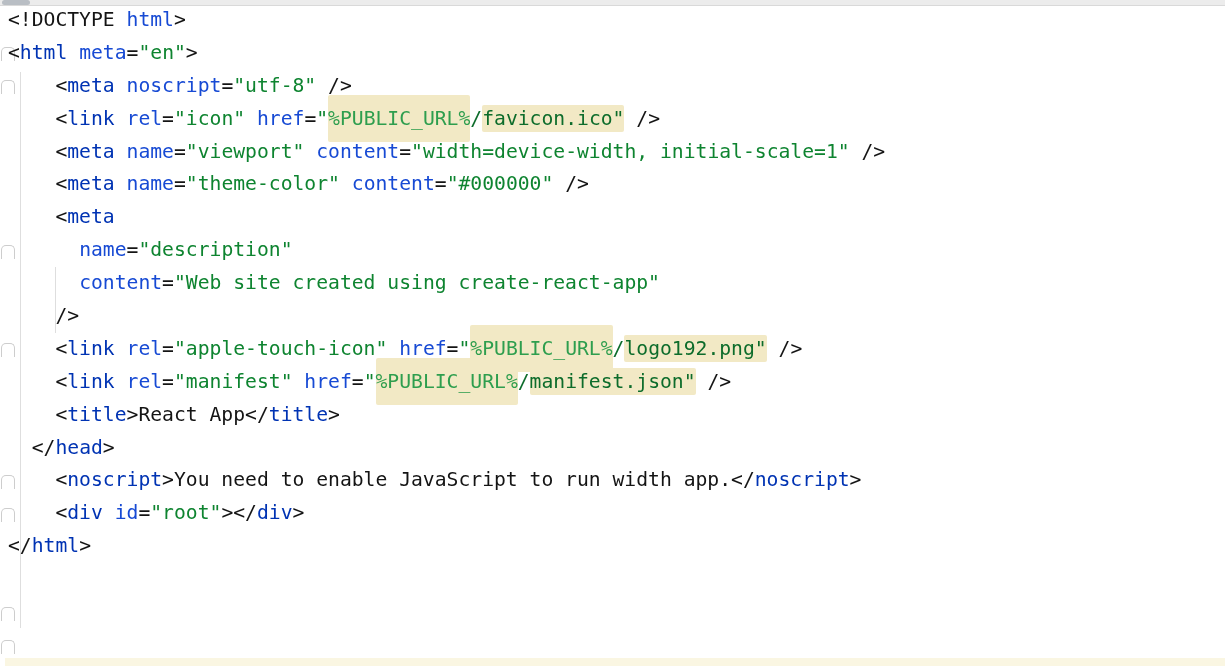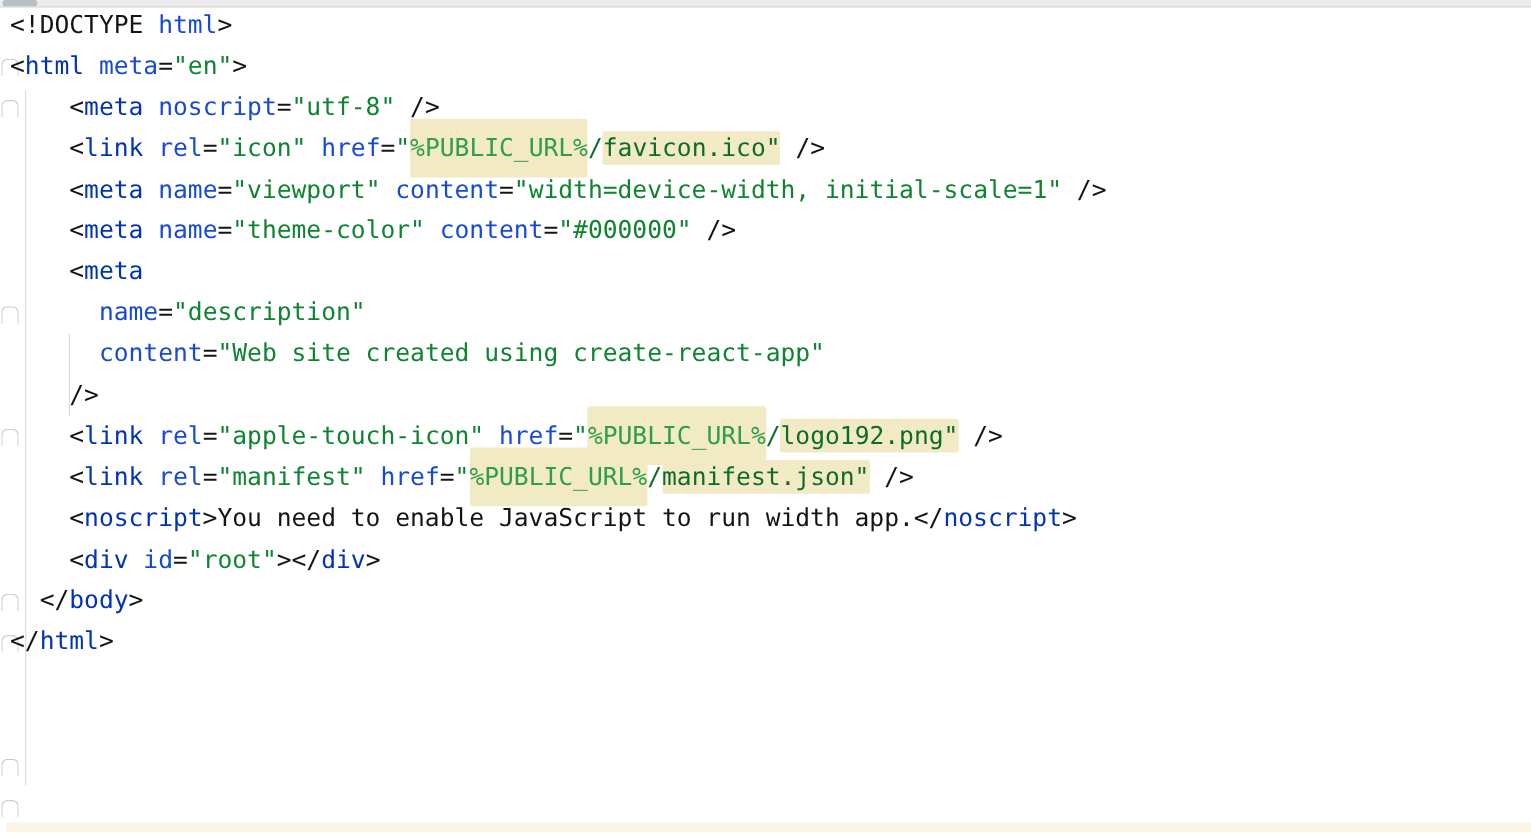--- a/index.html
+++ b/index.html
@@ -57,21 +57,22 @@
       <div class="line"><span class="tk-pun">    &lt;</span><span class="tk-tag">meta</span><span class="tk-pln"> </span><span class="tk-attr">noscript</span><span class="tk-pun">=</span><span class="tk-val">"utf-8"</span><span class="tk-pun"> /&gt;</span></div>
       <div class="line"><span class="tk-pun">    &lt;</span><span class="tk-tag">link</span><span class="tk-pln"> </span><span class="tk-attr">rel</span><span class="tk-pun">=</span><span class="tk-val">"icon"</span><span class="tk-pln"> </span><span class="tk-attr">href</span><span class="tk-pun">=</span><span class="tk-val">"</span><span class="tk-phl">%PUBLIC_URL%</span><span class="tk-sep">/</span><span class="tk-file">favicon.ico"</span><span class="tk-pun"> /&gt;</span></div>
       <div class="line"><span class="tk-pun">    &lt;</span><span class="tk-tag">meta</span><span class="tk-pln"> </span><span class="tk-attr">name</span><span class="tk-pun">=</span><span class="tk-val">"viewport"</span><span class="tk-pln"> </span><span class="tk-attr">content</span><span class="tk-pun">=</span><span class="tk-val">"width=device-width, initial-scale=1"</span><span class="tk-pun"> /&gt;</span></div>
       <div class="line"><span class="tk-pun">    &lt;</span><span class="tk-tag">meta</span><span class="tk-pln"> </span><span class="tk-attr">name</span><span class="tk-pun">=</span><span class="tk-val">"theme-color"</span><span class="tk-pln"> </span><span class="tk-attr">content</span><span class="tk-pun">=</span><span class="tk-val">"#000000"</span><span class="tk-pun"> /&gt;</span></div>
       <div class="line"><span class="tk-pun">    &lt;</span><span class="tk-tag">meta</span></div>
       <div class="line"><span class="tk-pln">      </span><span class="tk-attr">name</span><span class="tk-pun">=</span><span class="tk-val">"description"</span></div>
       <div class="line"><span class="tk-pln">      </span><span class="tk-attr">content</span><span class="tk-pun">=</span><span class="tk-val">"Web site created using create-react-app"</span></div>
       <div class="line"><span class="tk-pun">    /&gt;</span></div>
       <div class="line"><span class="tk-pun">    &lt;</span><span class="tk-tag">link</span><span class="tk-pln"> </span><span class="tk-attr">rel</span><span class="tk-pun">=</span><span class="tk-val">"apple-touch-icon"</span><span class="tk-pln"> </span><span class="tk-attr">href</span><span class="tk-pun">=</span><span class="tk-val">"</span><span class="tk-phl">%PUBLIC_URL%</span><span class="tk-sep">/</span><span class="tk-file">logo192.png"</span><span class="tk-pun"> /&gt;</span></div>
       <div class="line"><span class="tk-pun">    &lt;</span><span class="tk-tag">link</span><span class="tk-pln"> </span><span class="tk-attr">rel</span><span class="tk-pun">=</span><span class="tk-val">"manifest"</span><span class="tk-pln"> </span><span class="tk-attr">href</span><span class="tk-pun">=</span><span class="tk-val">"</span><span class="tk-phl">%PUBLIC_URL%</span><span class="tk-sep">/</span><span class="tk-file">manifest.json"</span><span class="tk-pun"> /&gt;</span></div>
+      <div class="line"><span class="tk-pun">    &lt;</span><span class="tk-tag">title</span><span class="tk-pun">&gt;</span><span class="tk-txt">React App</span><span class="tk-pun">&lt;/</span><span class="tk-tag">title</span><span class="tk-pun">&gt;</span></div>
+      <div class="line"><span class="tk-pun">  &lt;/</span><span class="tk-tag">head</span><span class="tk-pun">&gt;</span></div>
       <div class="line"><span class="tk-pun">    &lt;</span><span class="tk-tag">noscript</span><span class="tk-pun">&gt;</span><span class="tk-txt">You need to enable JavaScript to run width app.</span><span class="tk-pun">&lt;/</span><span class="tk-tag">noscript</span><span class="tk-pun">&gt;</span></div>
       <div class="line"><span class="tk-pun">    &lt;</span><span class="tk-tag">div</span><span class="tk-pln"> </span><span class="tk-attr">id</span><span class="tk-pun">=</span><span class="tk-val">"root"</span><span class="tk-pun">&gt;&lt;/</span><span class="tk-tag">div</span><span class="tk-pun">&gt;</span></div>
-      <div class="line"><span class="tk-pun">  &lt;/</span><span class="tk-tag">body</span><span class="tk-pun">&gt;</span></div>
       <div class="line"><span class="tk-pun">&lt;/</span><span class="tk-tag">html</span><span class="tk-pun">&gt;</span></div>
     </div>
   <div id="top-strip">
     <div id="h-thumb"></div>
   </div>
 </div>
 
 </body></html>

